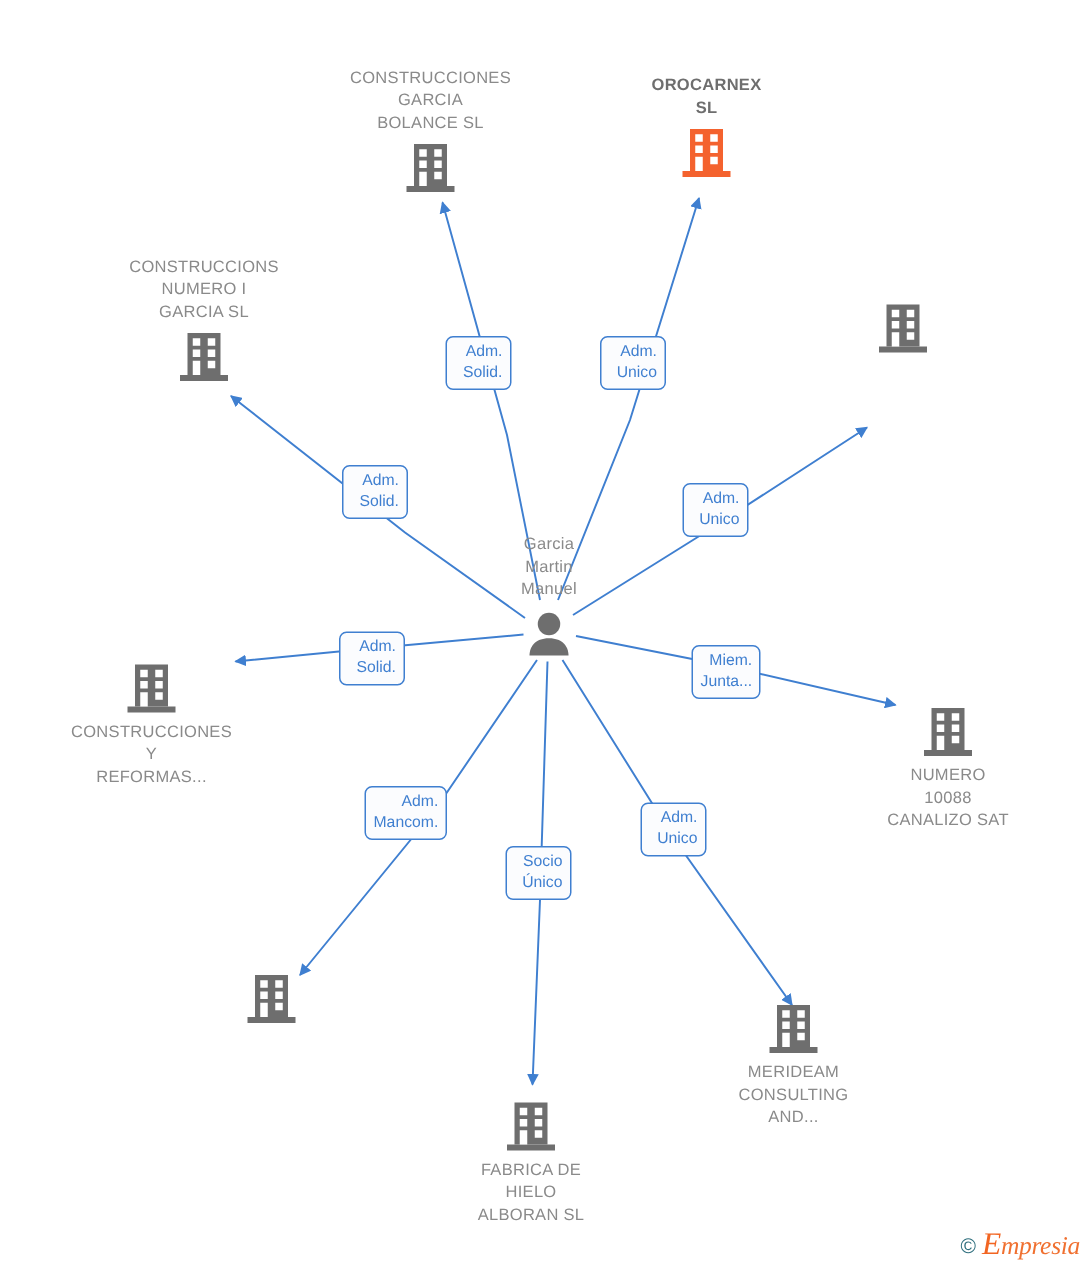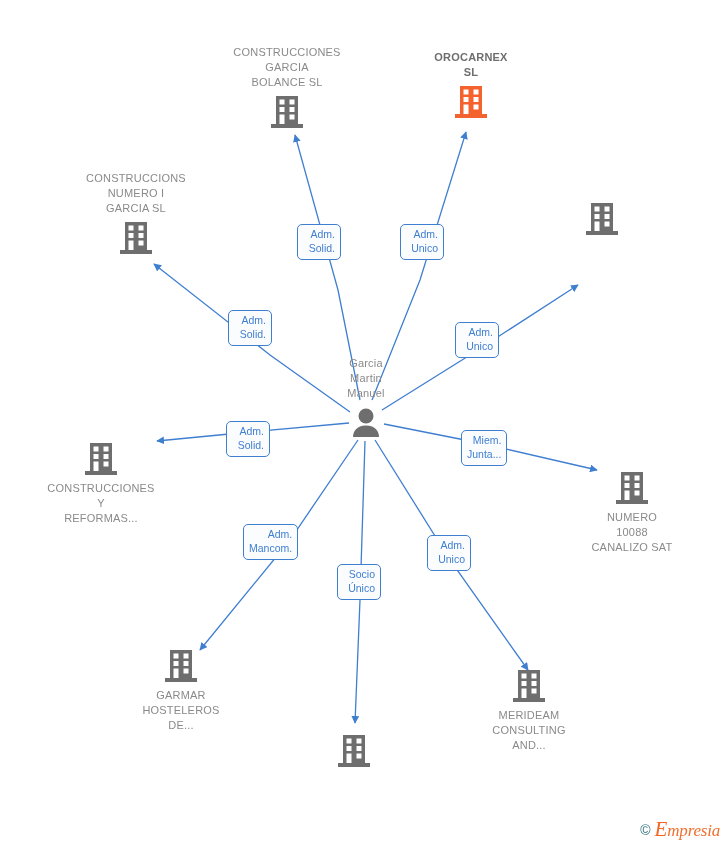--- a/index.html
+++ b/index.html
@@ -215,37 +215,37 @@
           <rect x="6" y="2" width="22" height="28" fill="#6e6e6e"></rect>
           <rect x="1" y="30" width="32" height="4" fill="#6e6e6e"></rect>
           <rect x="9.5" y="5.5" width="5" height="5" fill="#ffffff"></rect>
           <rect x="19.5" y="5.5" width="5" height="5" fill="#ffffff"></rect>
           <rect x="9.5" y="13" width="5" height="5" fill="#ffffff"></rect>
           <rect x="19.5" y="13" width="5" height="5" fill="#ffffff"></rect>
           <rect x="9.5" y="20.5" width="5" height="9.5" fill="#ffffff"></rect>
           <rect x="19.5" y="20.5" width="5" height="5" fill="#ffffff"></rect>
         </svg>
       </div>
-      <div class="node-label">GARMAR
-HOSTELEROS
-DE...</div>
     </div>
     <div class="node below" style="left: 354px; top: 731px;">
       <div class="node-icon">
         <svg width="34" height="36" viewBox="0 0 34 36" xmlns="http://www.w3.org/2000/svg">
           <rect x="6" y="2" width="22" height="28" fill="#6e6e6e"></rect>
           <rect x="1" y="30" width="32" height="4" fill="#6e6e6e"></rect>
           <rect x="9.5" y="5.5" width="5" height="5" fill="#ffffff"></rect>
           <rect x="19.5" y="5.5" width="5" height="5" fill="#ffffff"></rect>
           <rect x="9.5" y="13" width="5" height="5" fill="#ffffff"></rect>
           <rect x="19.5" y="13" width="5" height="5" fill="#ffffff"></rect>
           <rect x="9.5" y="20.5" width="5" height="9.5" fill="#ffffff"></rect>
           <rect x="19.5" y="20.5" width="5" height="5" fill="#ffffff"></rect>
         </svg>
       </div>
+      <div class="node-label">FABRICA DE
+HIELO
+ALBORAN SL</div>
     </div>
     <div class="node below" style="left: 529px; top: 666px;">
       <div class="node-icon">
         <svg width="34" height="36" viewBox="0 0 34 36" xmlns="http://www.w3.org/2000/svg">
           <rect x="6" y="2" width="22" height="28" fill="#6e6e6e"></rect>
           <rect x="1" y="30" width="32" height="4" fill="#6e6e6e"></rect>
           <rect x="9.5" y="5.5" width="5" height="5" fill="#ffffff"></rect>
           <rect x="19.5" y="5.5" width="5" height="5" fill="#ffffff"></rect>
           <rect x="9.5" y="13" width="5" height="5" fill="#ffffff"></rect>
           <rect x="19.5" y="13" width="5" height="5" fill="#ffffff"></rect>

